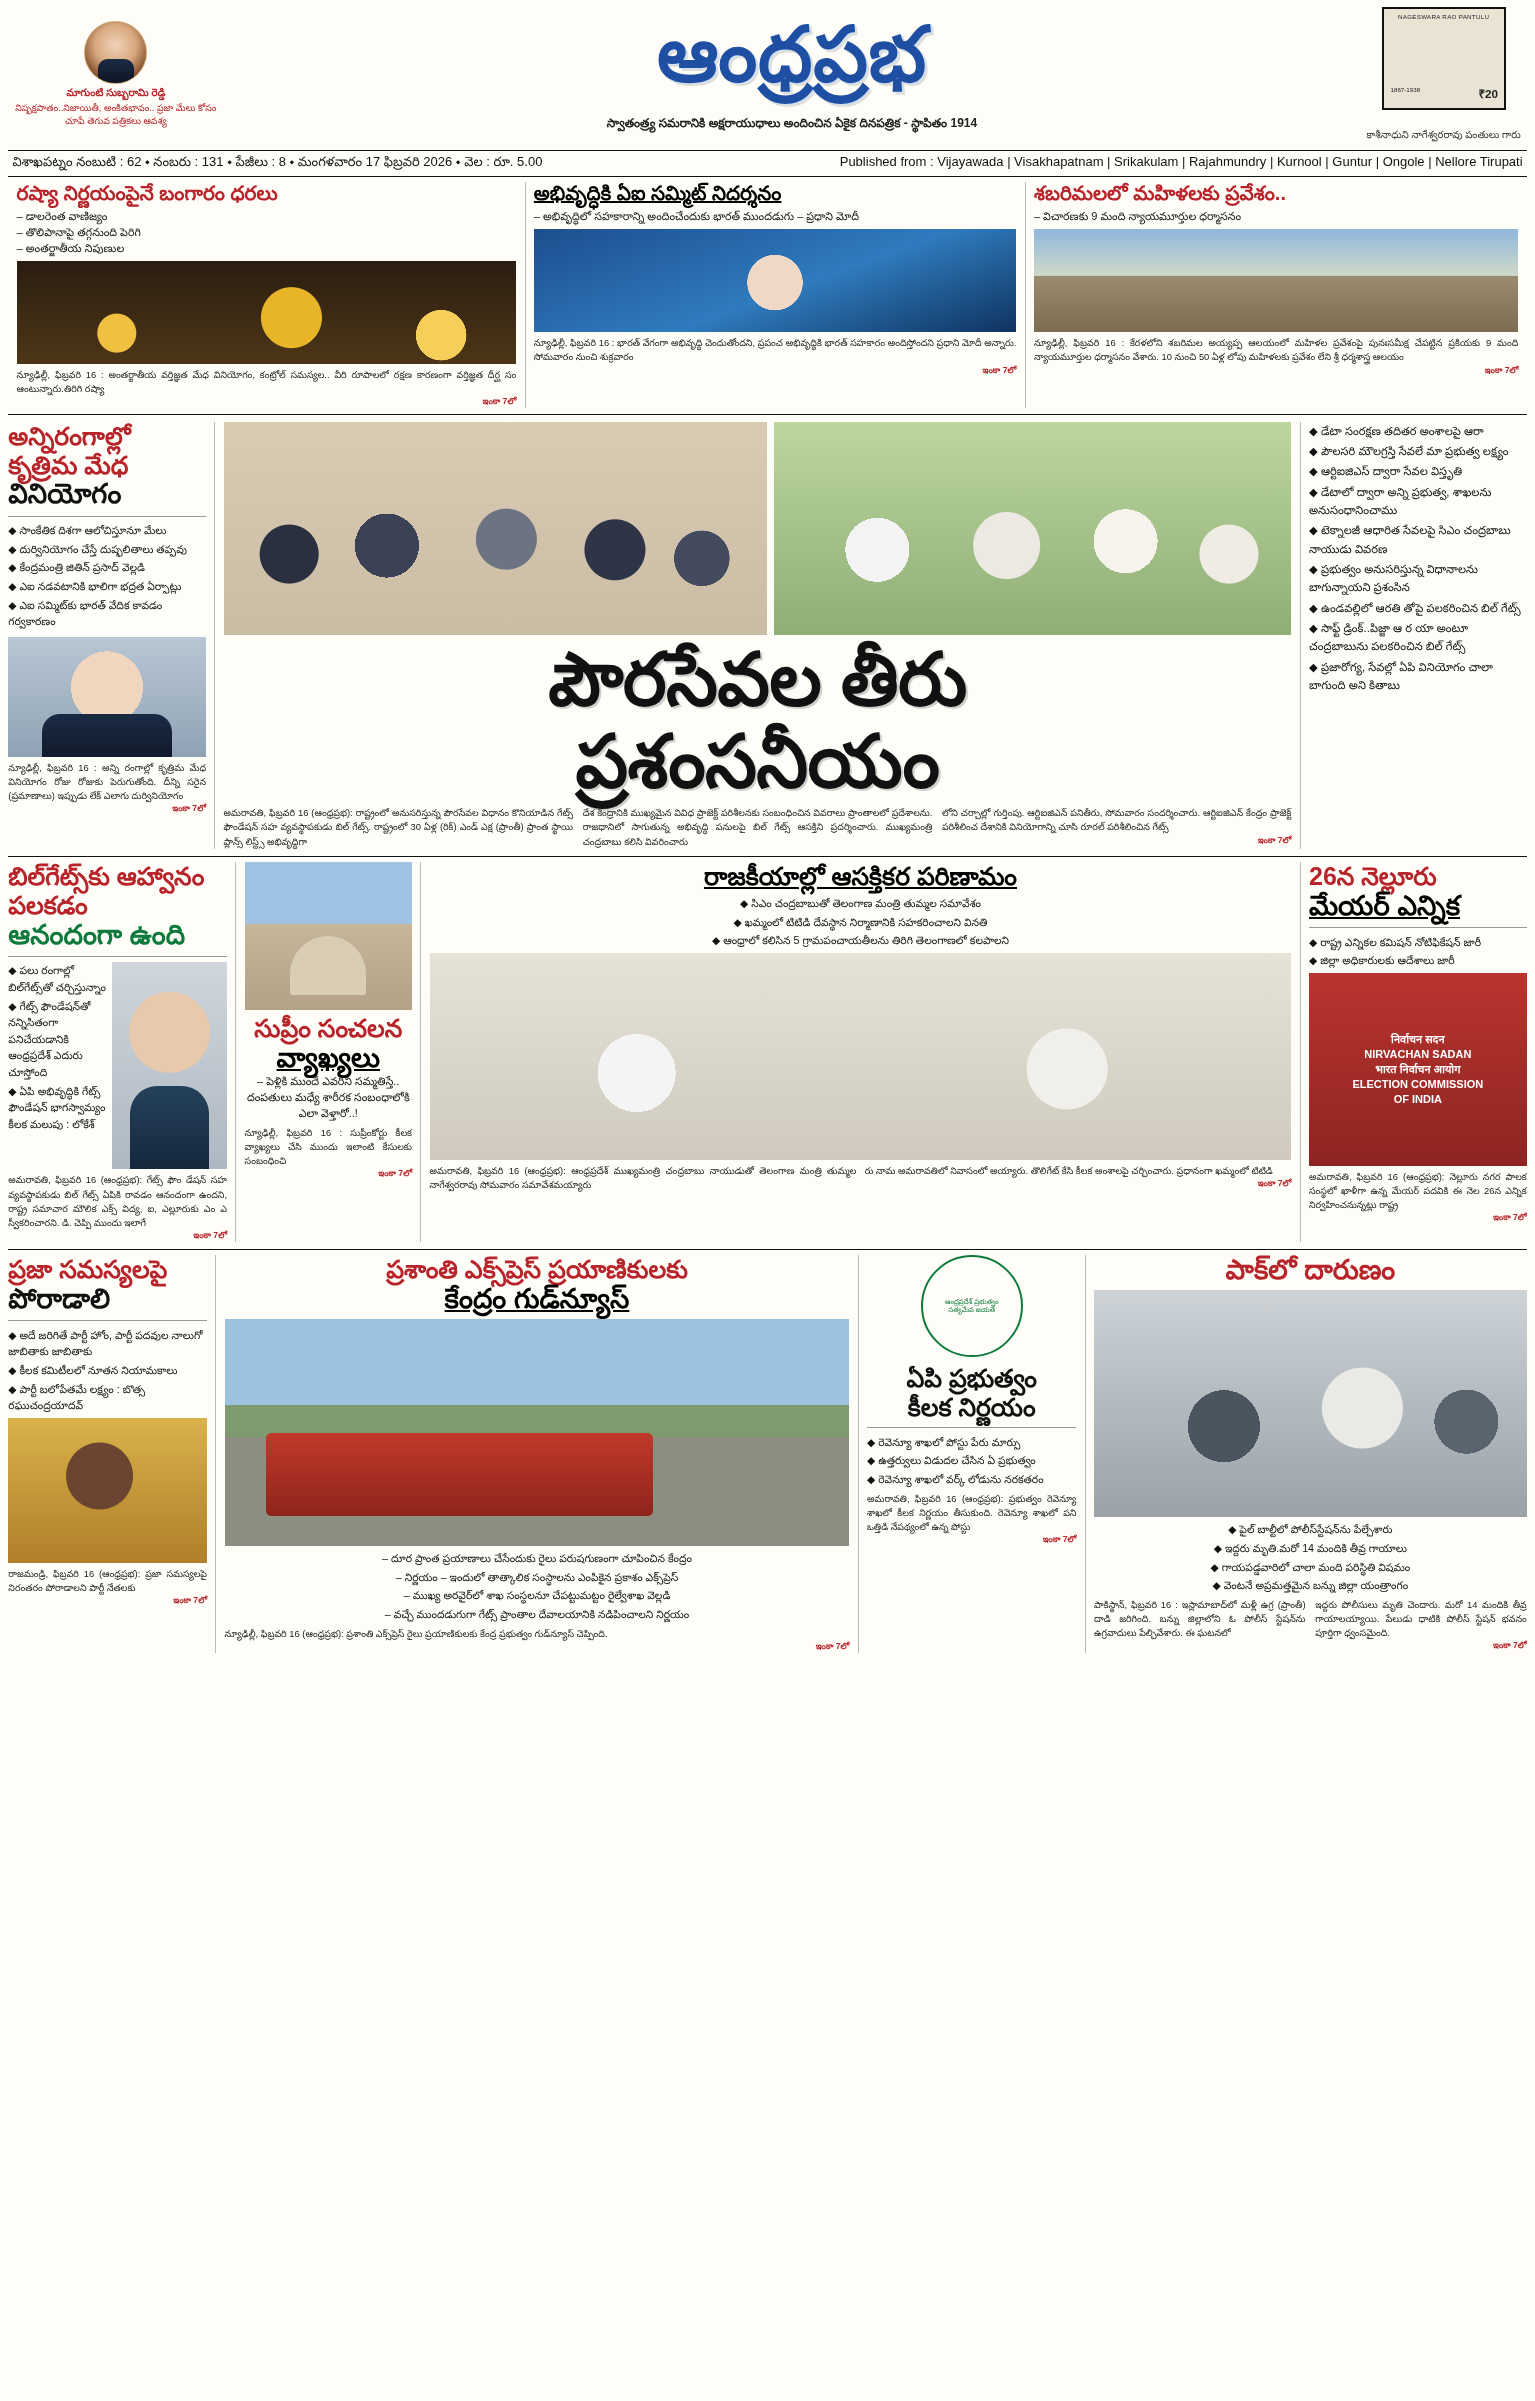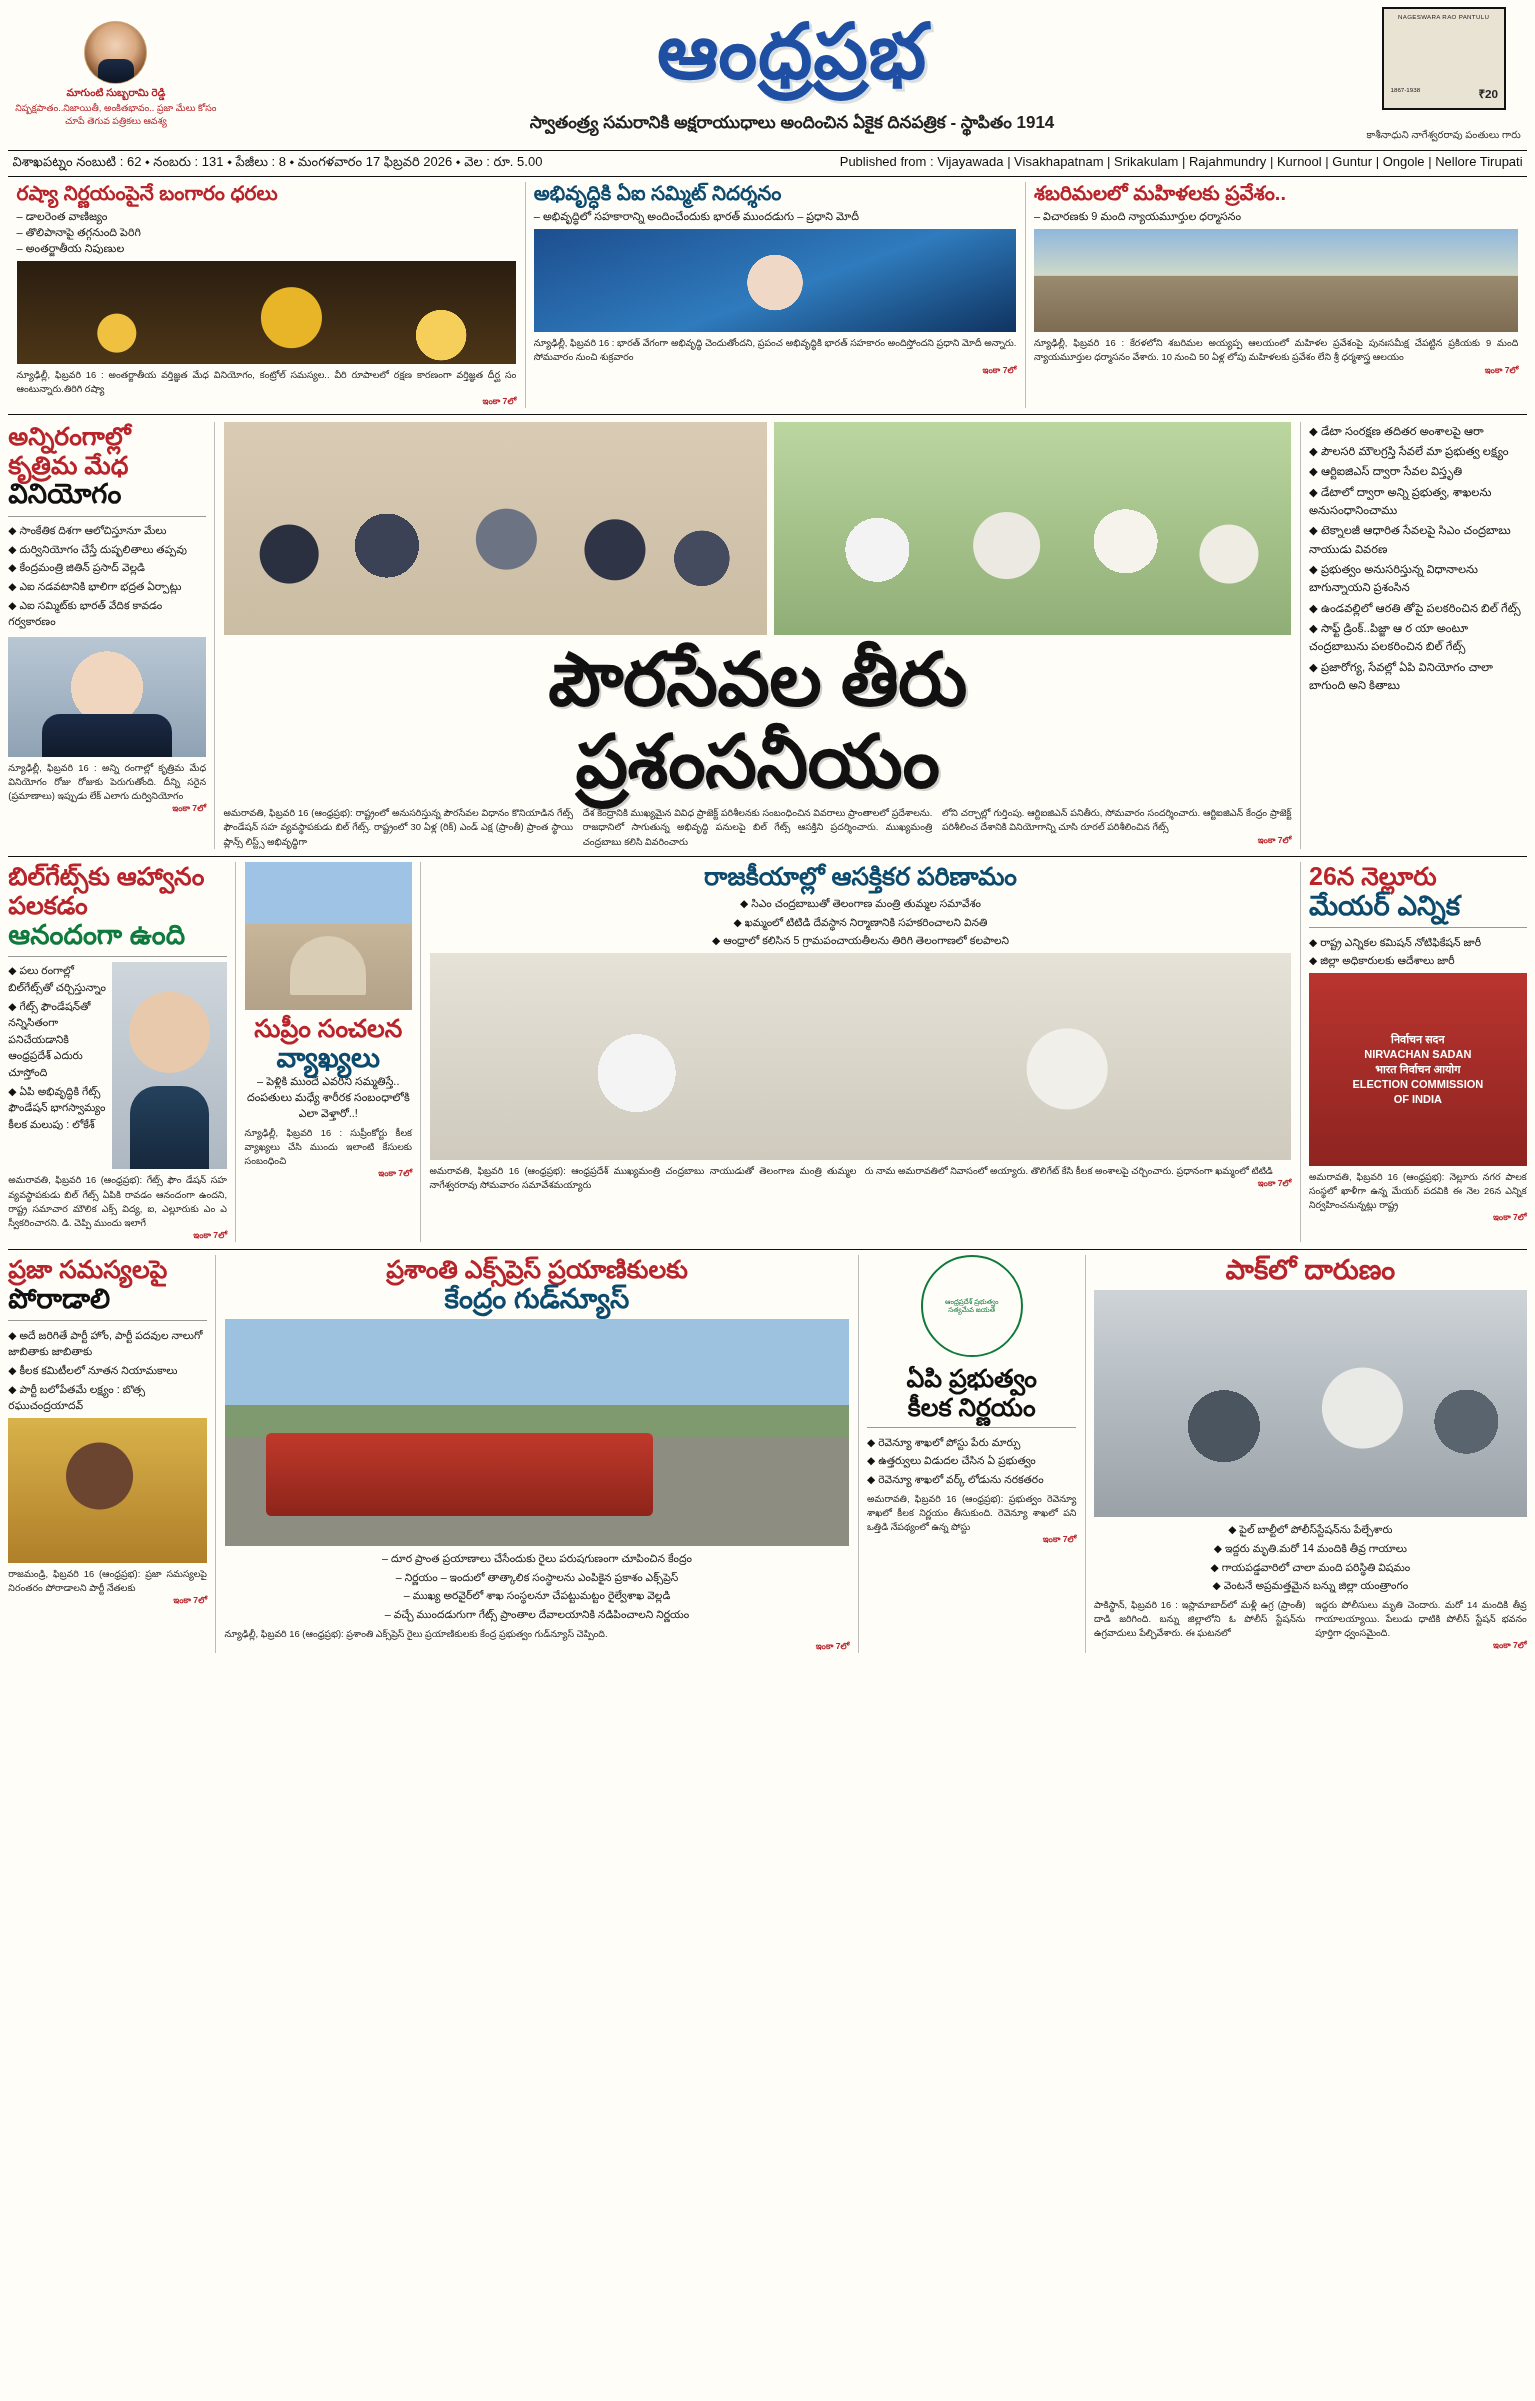--- a/index.html
+++ b/index.html
@@ -27,21 +27,21 @@
   .mast-left .name { color:#b8242a; font-weight:bold; font-size:10.3px; margin-top:2.8px; }
   .mast-left .tag { color:#b8242a; font-size:9.3px; line-height:1.45; margin-top:1.4px; }
 
   .mast-center { flex:1; text-align:center; }
   .logo {
     font-family: "Liberation Serif", serif;
     font-size:77px; font-weight:bold; letter-spacing:0.7px; line-height:1;
     color:#1f4fa3;
     text-shadow: 1.4px 1.4px 0 #cfe0f5, 2.8px 2.8px 0 rgba(0,0,0,.12);
   }
-  .logo-sub { font-size:17px; color:#222; margin-top:22px; font-weight:bold; }
+  .logo-sub { font-size:12px; color:#222; margin-top:22px; font-weight:bold; }
 
   .mast-right { width:158px; display:flex; flex-direction:column; align-items:center; }
   .stamp {
     width:124px; height:103px; border:2.1px solid #111; background:#e9e3d4;
     position:relative; padding:4.1px; font-size:5.9px; text-align:center; color:#222;
   }
   .stamp .st-top { font-size:6.2px; letter-spacing:0.3px; }
   .stamp .st-face {
     width:59px; height:59px; margin:2.8px auto 1.4px auto; border-radius:50%;
     background: radial-gradient(circle at 50% 40%, #d9cdbb 0%, #a89madd 1%, #8d7f6a 60%, #4c4334 100%);
@@ -49,21 +49,21 @@
   .stamp .st-val { position:absolute; right:5.5px; bottom:6.9px; font-size:11.7px; font-weight:bold; }
   .stamp .st-yr { position:absolute; left:6.9px; bottom:15px; font-size:6.2px; }
   .stamp-cap { font-size:10px; margin-top:19px; color:#333; text-align:center; }
 
   
   .inforule { border-top:1.4px solid #111; border-bottom:1.4px solid #111; margin-top:4.1px; padding:3.4px 4.1px;
               display:flex; justify-content:space-between; font-size:13px; }
 
   
   .hl { color:#b8242a; }
-  .blue { color:#0c4a6e; }
+  .blue { color:#000000;text-decoration:underline; }
   .green { color:#0e7a3c; }
   .hr { border-top:0.7px solid #999; margin:5.5px 0; }
 
   .heading-lg { font-size:27.5px; font-weight:bold; line-height:1.12; }
   .heading-md { font-size:25px; font-weight:bold; line-height:1.15; }
   .bullets { font-size:10.7px; line-height:1.55; }
   .bullets div { margin-bottom:2.1px; }
   .body { font-size:9.4px; line-height:1.5; text-align:justify; color:#1a1a1a; }
   .more { color:#b8242a; font-weight:bold; font-size:8.6px; white-space:nowrap; }
 

